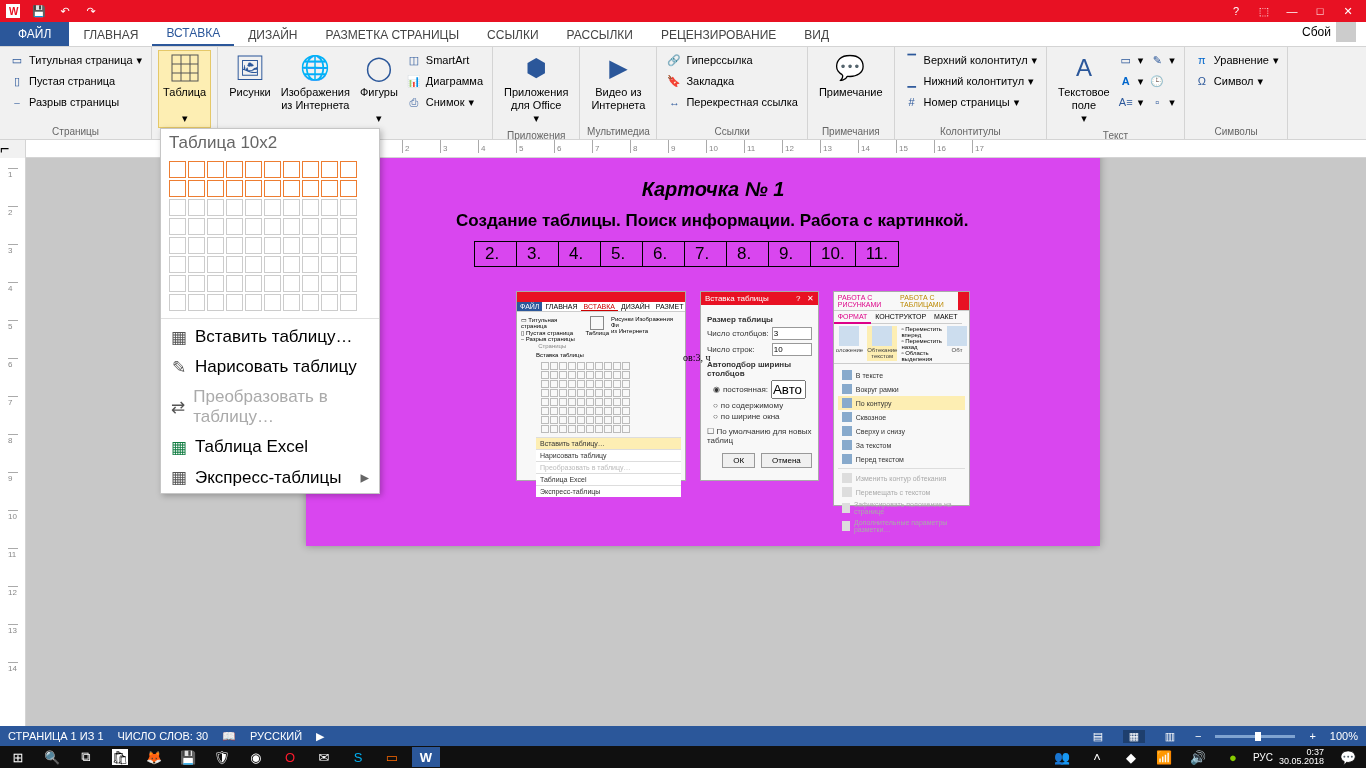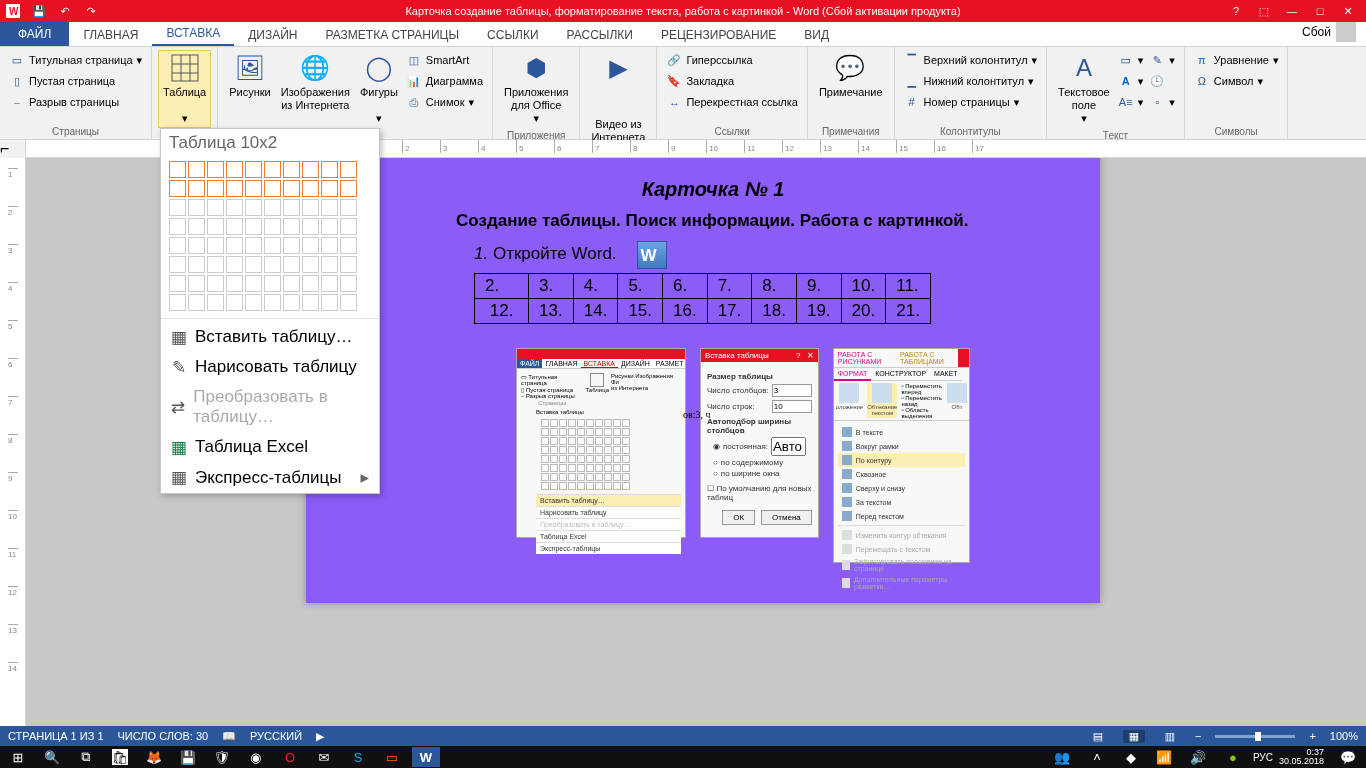--- a/index.html
+++ b/index.html
@@ -34,21 +34,21 @@
 .ruler-area { display: flex; height: 18px; background: #fff; }
 .ruler-corner { width: 26px; background: #f1f1f1; border-right: 1px solid #d4d4d4; }
 .ruler-h { flex: 1; background: #fff; position: relative; border-bottom: 1px solid #d4d4d4; font-size: 8px; color: #888; overflow: hidden; }
 .ruler-h .marks { position: absolute; left: 300px; top: 0; display: flex; }
 .ruler-h .mark { width: 38px; border-left: 1px solid #aaa; padding-left: 2px; padding-top: 4px; }
 
 .workspace { position: absolute; top: 158px; bottom: 42px; left: 0; right: 0; background: #c8c8c8; display: flex; }
 .ruler-v { width: 26px; background: #fff; border-right: 1px solid #d4d4d4; position: relative; font-size: 8px; color: #888; }
 .ruler-v .vmark { position: absolute; left: 8px; border-top: 1px solid #aaa; width: 10px; padding-top: 1px; }
 .doc-scroll { flex: 1; overflow: hidden; position: relative; }
-.page { position: absolute; left: 280px; top: -8px; width: 794px; background: #8b5cf6; box-shadow: 0 0 8px rgba(0,0,0,0.3); padding: 20px 130px 40px 150px; font-family: 'Times New Roman', serif; font-size: 16px; color: #000; }
+.page { position: absolute; left: 280px; top: -8px; width: 794px; background: #d946ef; box-shadow: 0 0 8px rgba(0,0,0,0.3); padding: 20px 130px 40px 150px; font-family: 'Times New Roman', serif; font-size: 16px; color: #000; }
 .page h2 { font-style: italic; font-weight: bold; text-align: center; font-size: 20px; margin: 8px 0; }
 .page h3 { font-weight: bold; font-size: 17px; margin: 10px 0; }
 .page ol { list-style: none; padding-left: 18px; }
 .page ol li { margin: 3px 0; font-size: 17px; }
 .page .word-icon { display: inline-block; width: 30px; height: 28px; background: linear-gradient(#6ba5e7,#4178be); border: 1px solid #2b579a; vertical-align: middle; margin-left: 20px; position: relative; }
 .page .word-icon::before { content: "W"; color: #fff; font-weight: bold; position: absolute; left: 3px; top: 4px; font-family: sans-serif; }
 .page table.doc-tbl { border-collapse: collapse; margin-top: 4px; margin-left: 18px; }
 .page table.doc-tbl td { border: 1px solid #000; padding: 2px 10px; font-size: 17px; min-width: 42px; }
 .page .loose { margin-left: 2px; margin-top: 6px; font-size: 17px; }
 .page .screenshots { display: flex; gap: 14px; margin-top: 24px; margin-left: 60px; }
@@ -126,21 +126,20 @@
     <span class="qat-icon">
         <svg width="14" height="14">
           <rect width="14" height="14" fill="#fff"></rect>
           <text x="3" y="11" font-size="10" fill="#e81123" font-weight="bold">W</text>
         </svg>
       </span>
     <span class="qat-icon">💾</span>
     <span class="qat-icon">↶</span>
     <span class="qat-icon">↷</span>
   </div>
-  <div class="title">Карточка создание таблицы, форматирование текста, работа с картинкой -  Word (Сбой активации продукта)</div>
   <div class="win-controls">
     <span>?</span>
     <span>⬚</span>
     <span>—</span>
     <span>□</span>
     <span>✕</span>
   </div>
 </div>
 
 <div class="tabs">
@@ -224,21 +223,21 @@
     <div class="rbody">
         <div class="rbtn"><div class="ricon">⬢</div><span style="white-space:pre;">Приложения
 для Office</span> ▾</div>
       </div>
     <div class="rlabel">Приложения</div>
   </div>
   <div class="rgroup">
     <div class="rbody">
         <div class="rbtn">
           <div class="ricon">▶</div>
-          <span style="white-space:pre;margin-top:32px;">Видео из
+          <span style="white-space:pre;">Видео из
 Интернета</span>
         </div>
       </div>
     <div class="rlabel">Мультимедиа</div>
   </div>
   <div class="rgroup">
     <div class="rbody">
         <div class="rcol">
       <div class="rbtn-sm">
             <span class="ricon-sm">🔗</span>
@@ -346,47 +345,34 @@
       <div class="vmark" style="top: 390px;">11</div>
       <div class="vmark" style="top: 428px;">12</div>
       <div class="vmark" style="top: 466px;">13</div>
       <div class="vmark" style="top: 504px;">14</div>
     </div>
   <div class="doc-scroll">
     <div class="page">
       <h2>Карточка № 1</h2>
       <h3>Создание таблицы. Поиск информации. Работа с картинкой.</h3>
       <ol>
-        <li><i>1.</i> <span>Откройте Word.</span><span class="word-icon"></span></li>
       </ol>
       <table class="doc-tbl">
         <tbody>
             <tr id="tr0">
               <td>2.</td>
               <td>3.</td>
               <td>4.</td>
               <td>5.</td>
               <td>6.</td>
               <td>7.</td>
               <td>8.</td>
               <td>9.</td>
               <td>10.</td>
               <td>11.</td>
-            </tr>
-        <tr id="tr1">
-              <td>&nbsp;12.&nbsp;</td>
-              <td>13.</td>
-              <td>14.</td>
-              <td>15.</td>
-              <td>16.</td>
-              <td>17.</td>
-              <td>18.</td>
-              <td>19.</td>
-              <td>20.</td>
-              <td>21.</td>
             </tr>
       </tbody>
         </table>
 
       <div class="screenshots">
 
         <div class="mini mini1">
           <div class="m1-top"></div>
           <div class="m1-tabs">
               <span class="m1f">ФАЙЛ</span>

